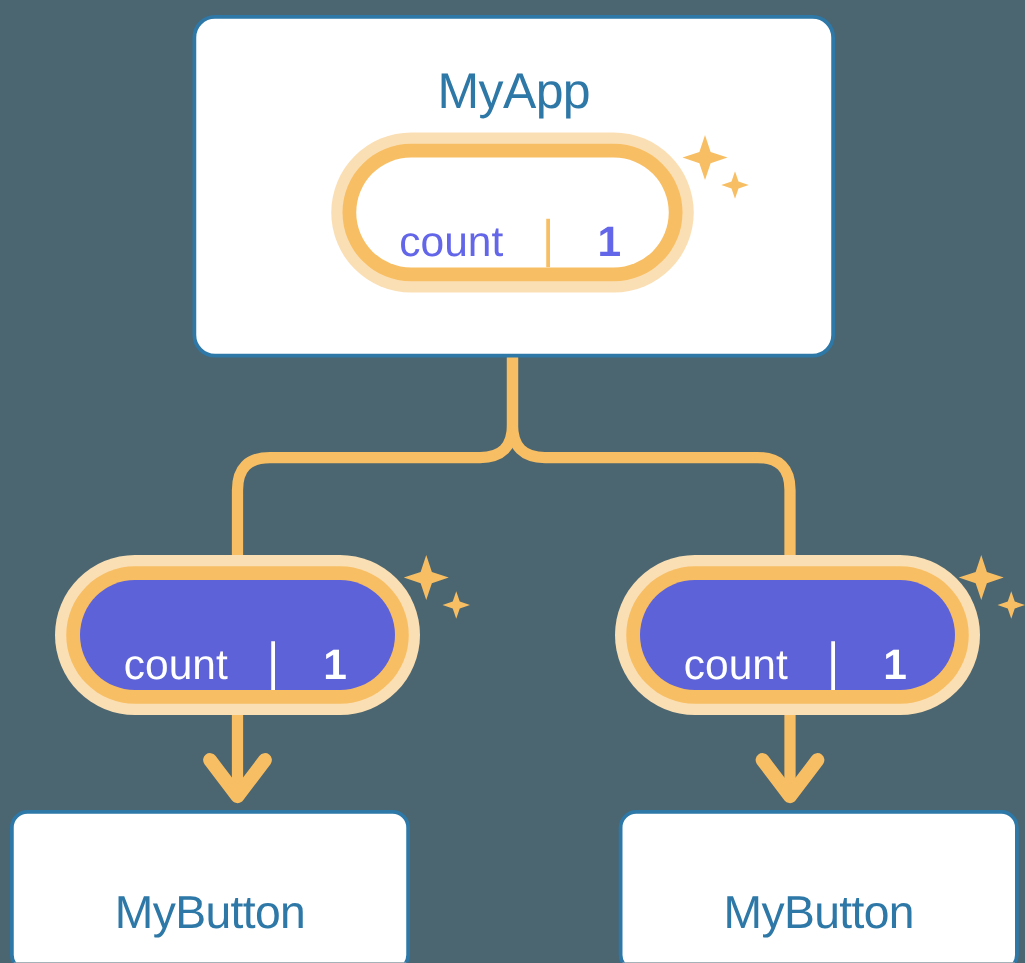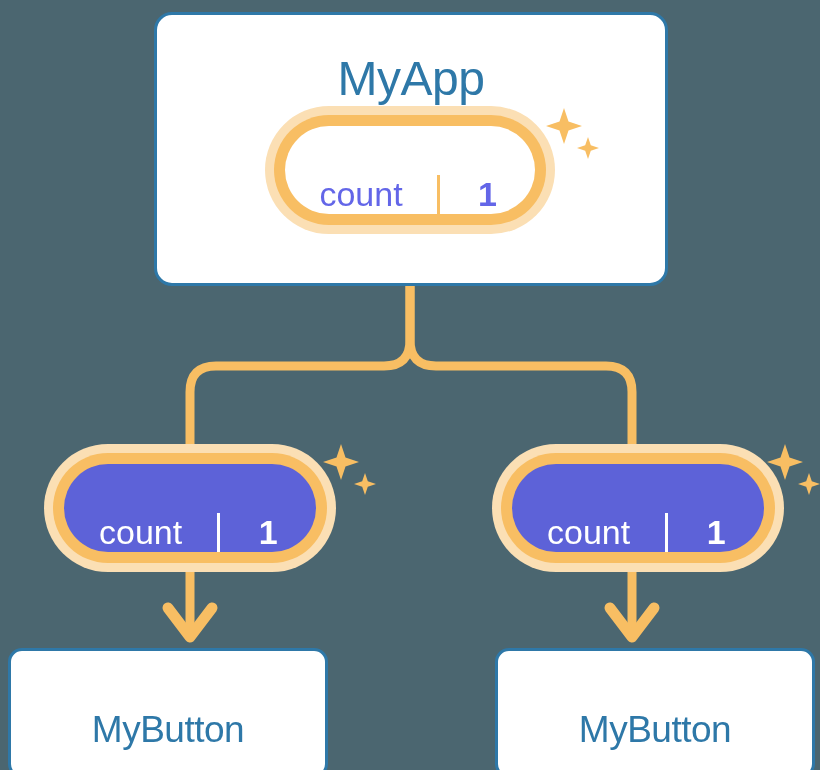--- a/index.html
+++ b/index.html
@@ -64,21 +64,21 @@
   .card-title {
     position: absolute;
     left: 0;
     right: 0;
     text-align: center;
     color: #2e78a8;
     letter-spacing: -0.5px;
   }
   #app-title {
     top: 36px;
-    font-size: 48px;
+    font-size: 40px;
   }
   .btn-title {
     top: 36px;
     font-size: 37px;
     margin-top: 22px;
   }
 
   
   .pill-wrap {
     position: absolute;

